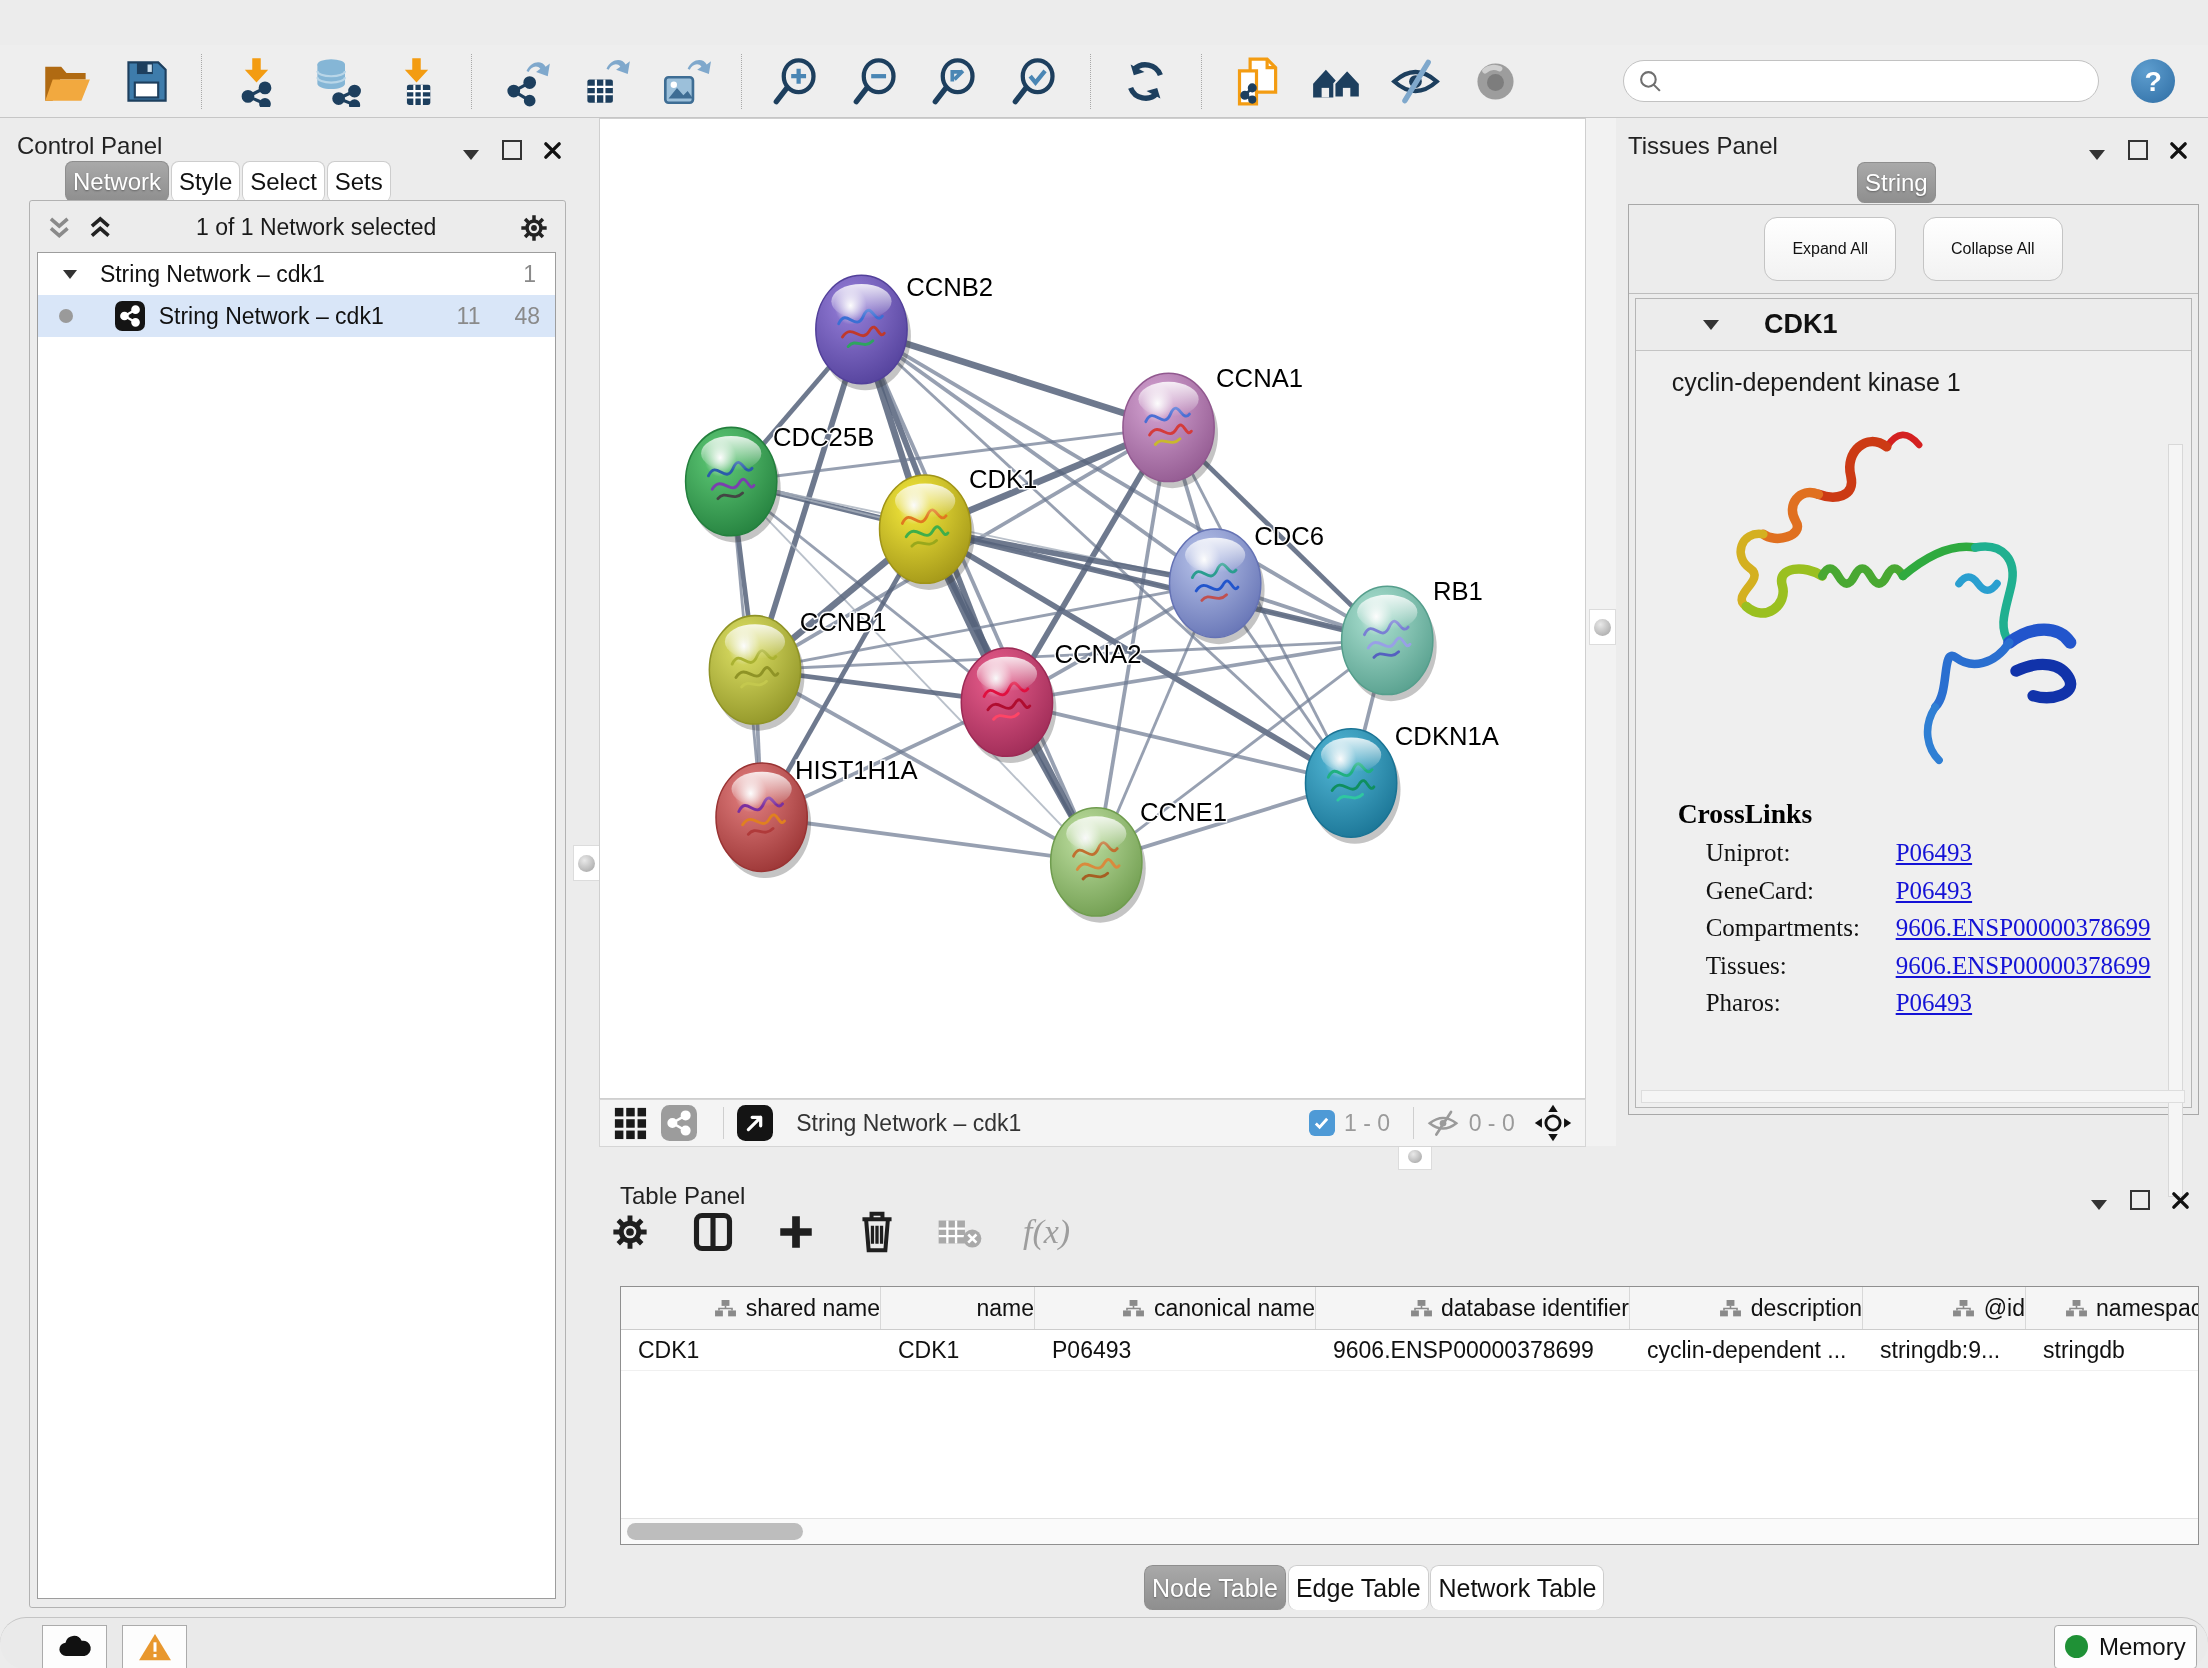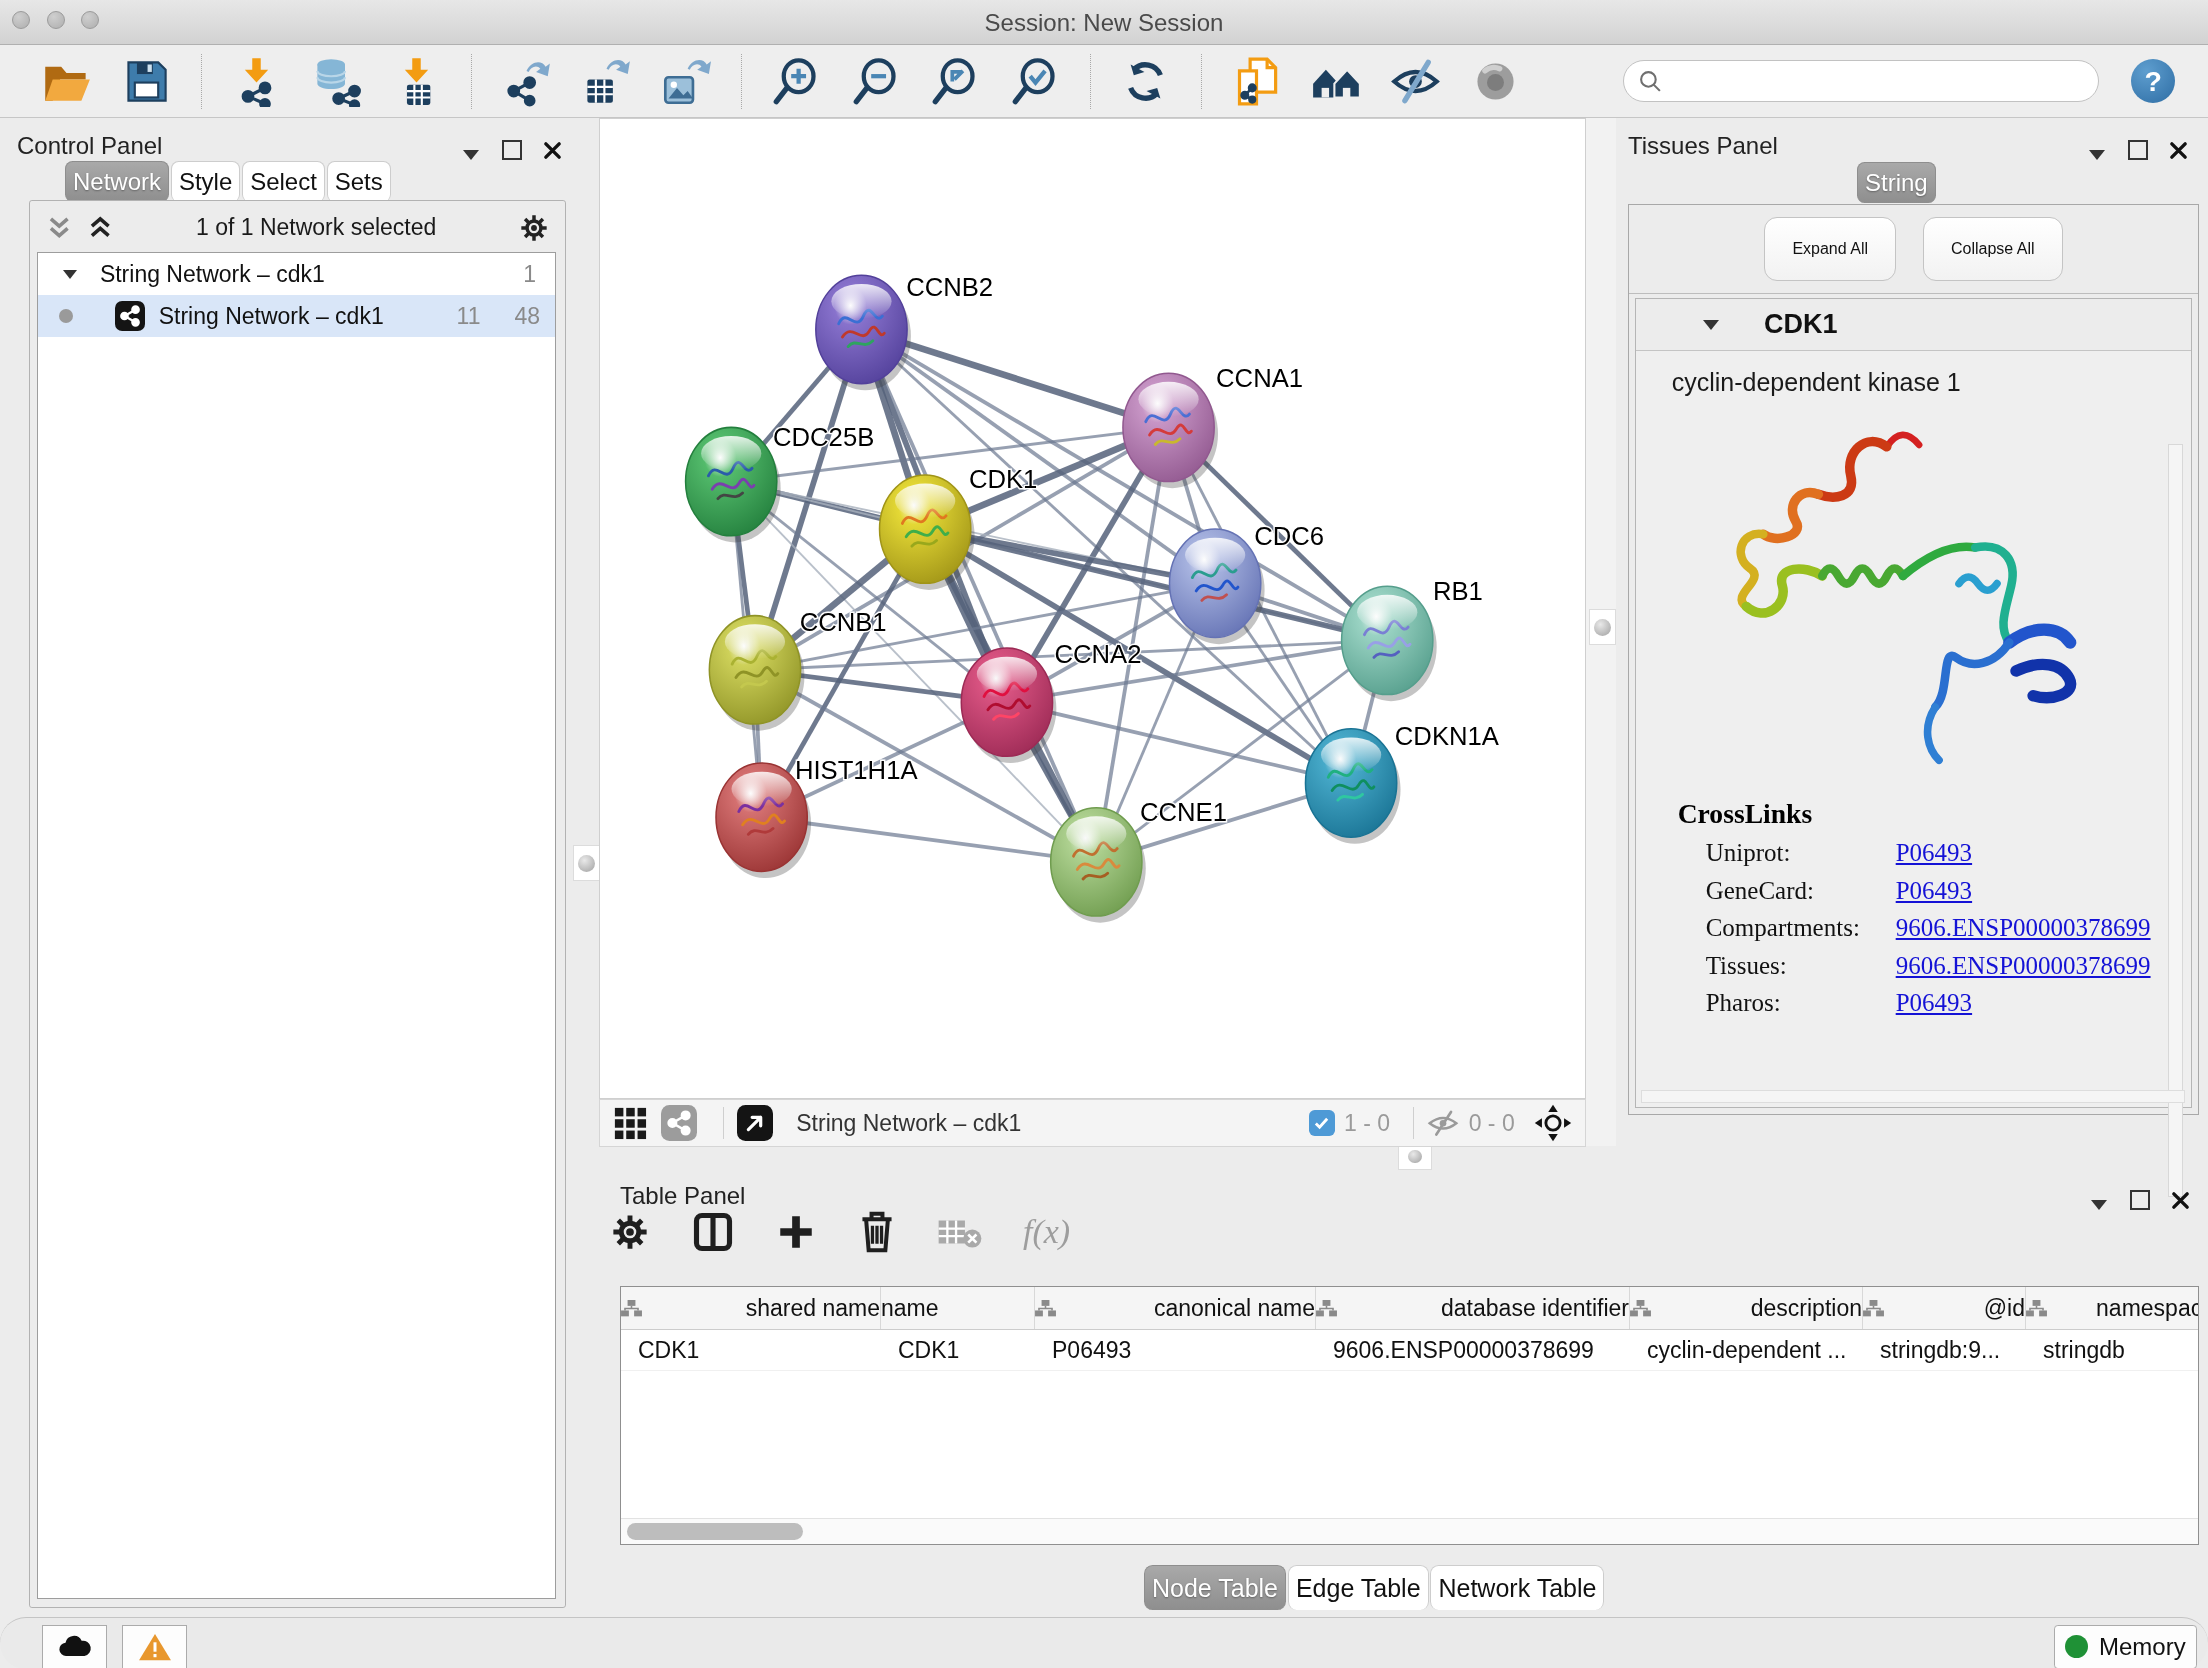--- a/index.html
+++ b/index.html
@@ -92,21 +92,21 @@
     border:1px solid #d8d8d8;}
   #rp-hscroll{position:absolute;left:5.7px;bottom:3.8px;width:542px;height:11.4px;background:#f5f5f5;
     border:1px solid #dddddd;}
 
   
   #tp-toolbar{position:absolute;left:609px;top:1210px;display:flex;align-items:center;gap:40px;}
   #fx{font-family:"Liberation Serif",serif;font-style:italic;font-size:34px;color:#9d9d9d;}
   #tbl{position:absolute;left:620px;top:1286px;width:1577px;height:257px;background:#fff;
     border:1.9px solid #8f8f8f;overflow:hidden;}
   #tbl-head{display:flex;height:42px;background:#f5f5f5;border-bottom:1px solid #cccccc;}
-  .th{display:flex;align-items:center;justify-content:space-between;gap:9.5px;font-size:23px;color:#111;
+  .th{display:flex;align-items:center;justify-content:flex-end;gap:9.5px;font-size:23px;color:#111;
     border-right:1px solid #d8d8d8;box-sizing:border-box;overflow:hidden;white-space:nowrap;flex:none;}
   #tbl-row{display:flex;height:40px;border-bottom:1px solid #f0f0f0;}
   .td{display:flex;align-items:center;font-size:23px;color:#111;padding-left:17px;
     box-sizing:border-box;overflow:hidden;white-space:nowrap;flex:none;}
   #tbl-hscroll{position:absolute;left:0;bottom:0;width:100%;height:25px;background:#fafafa;
     border-top:1px solid #e2e2e2;}
   #tbl-hscroll i{position:absolute;left:5.7px;top:3.8px;width:176px;height:17px;border-radius:8.6px;
     background:#bdbdbd;display:block;}
   #tp-tabs{position:absolute;left:1144px;top:1565px;display:flex;}
   #tp-tabs .tab{border-radius:8.6px;height:44px;font-size:25px;}
@@ -120,26 +120,20 @@
   .gdot{width:23px;height:23px;border-radius:50%;background:#1f9136;display:inline-block;}
 
   svg{display:block;}
   [data-interactable="true"]{cursor:default;}
 </style>
 </head>
 <body>
 
 <div id="window" data-interactable="false">
 
-  <div class="titlebar" data-interactable="false">
-    <span class="tl-circle" style="left:12.4px" data-interactable="true"></span>
-    <span class="tl-circle" style="left:47px" data-interactable="true"></span>
-    <span class="tl-circle" style="left:81px" data-interactable="true"></span>
-    <div class="win-title" data-interactable="false">Session: New Session</div>
-  </div>
 
   <div class="toolbar" data-interactable="false">
     <div class="tbtn" data-interactable="true">
       <svg width="51" height="51" viewBox="0 0 48 48">
           <path d="M4 10h15l5 6h18v6H18l-7 20H4z" fill="#b06a12"></path>
           <path d="M11 22h35l-8 20H4z" fill="#f2a93f"></path>
         </svg>
     </div>
     <div class="tbtn" data-interactable="true">
       <svg width="51" height="51" viewBox="0 0 48 48">

